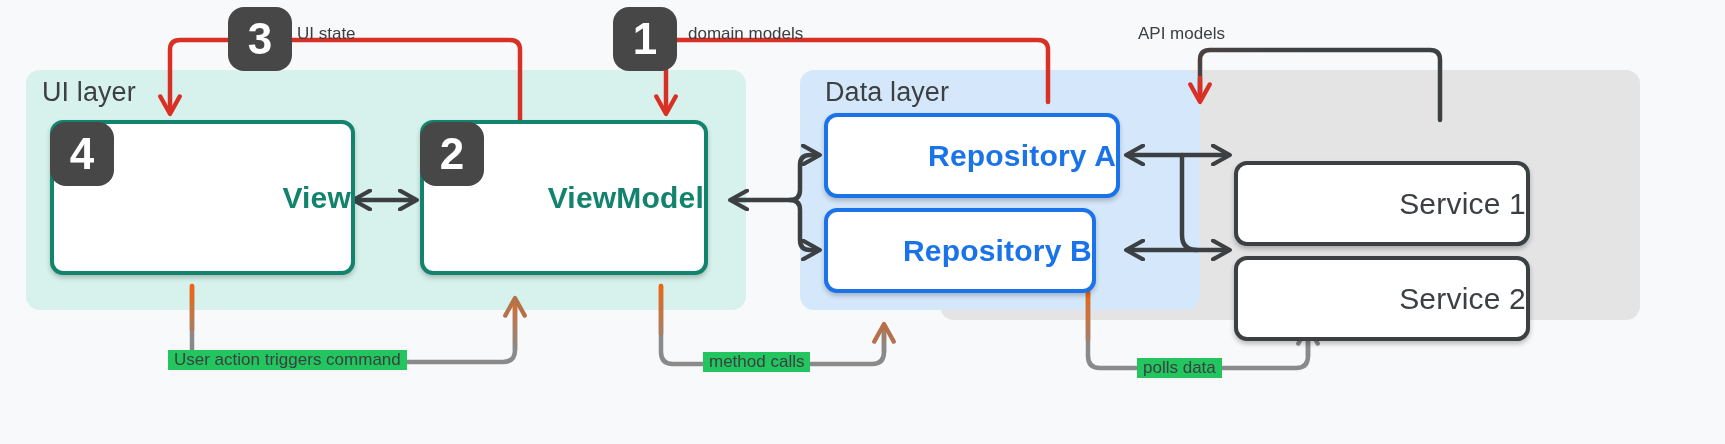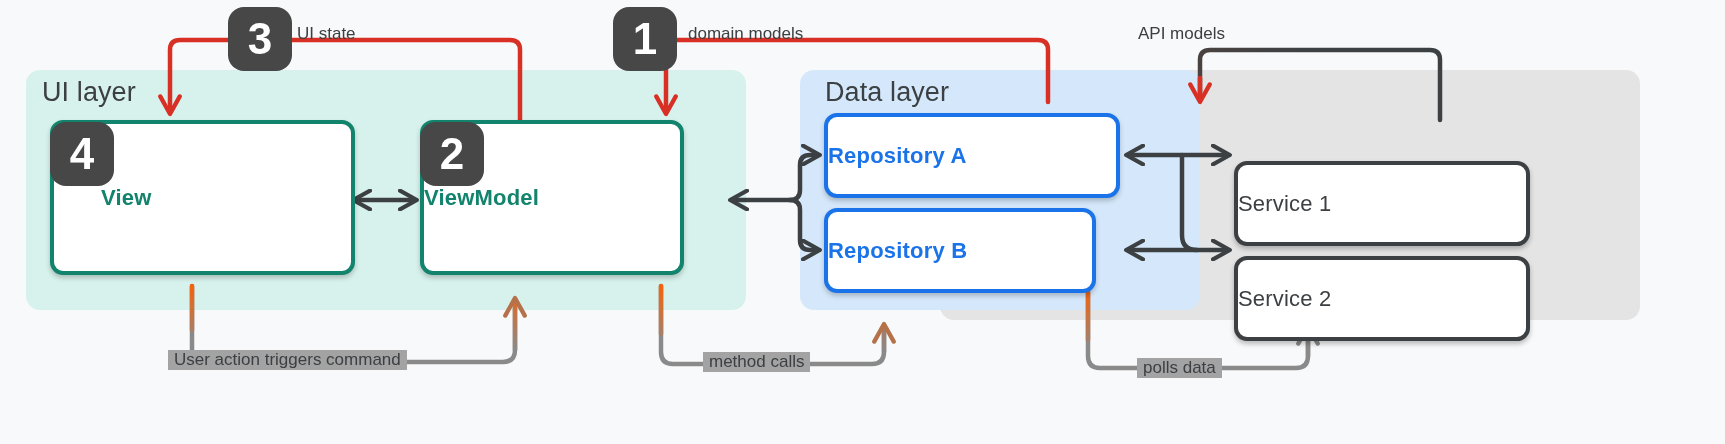--- a/index.html
+++ b/index.html
@@ -37,22 +37,22 @@
   }
 
   
   .node {
     position: absolute;
     box-sizing: border-box;
     background: #ffffff;
     border-radius: 13px;
     display: flex;
     align-items: center;
-    justify-content: flex-start;
-    font-size: 22px;
+    justify-content: flex-end;
+    font-size: 30px;
     letter-spacing: 0.2px;
   }
   .node.teal {
     border: 4px solid #12836c;
     color: #12836c;
     font-weight: bold;
     box-shadow: 0 3px 5px rgba(0,0,0,0.22);
   }
   .node.blue {
     border: 4px solid #1a73e8;
@@ -84,21 +84,21 @@
 
   
   .edge-label {
     position: absolute;
     font-size: 22px;
     color: #3c4043;
     white-space: nowrap;
   }
   .edge-label.lg { font-size: 17px; }
   .edge-label.boxed {
-    background: #a3a3a3;
+    background: #22c55e;
     padding: 0 6px;
   }
 </style>
 </head>
 <body>
 
 <div id="canvas">
 
   <div class="layer-panel" style="left:26px; top:70px; width:720px; height:240px; background:#d7f2ec;"></div>
 
@@ -214,21 +214,21 @@
       <path d="M 1088,292 L 1088,356 Q 1088,368 1100,368 L 1296,368 Q 1308,368 1308,356 L 1308,334" fill="none" stroke="#8a8a8a" stroke-width="4.5" stroke-linecap="round"></path>
       <path d="M 1088,292 L 1088,340" fill="none" stroke="url(#gradPollsStart)" stroke-width="4.5" stroke-linecap="round"></path>
       <path d="M 1308,356 L 1308,328" fill="none" stroke="#8a8a8a" stroke-width="4.5" stroke-linecap="round" marker-end="url(#ah-gray)"></path>
     </g>
   </svg>
 
   <div class="node teal" style="left:50px; top:120px; width:305px; height:155px;padding-left:47px;">
     <span>View</span>
   </div>
 
-  <div class="node teal" style="left:420px; top:120px; width:264px; height:155px;">
+  <div class="node teal" style="left:420px; top:120px; width:288px; height:155px;">
     <span>ViewModel</span>
   </div>
 
   <div class="node blue" style="left:824px; top:113px; width:296px; height:85px;">
     <span>Repository A</span>
   </div>
 
   <div class="node blue" style="left:824px; top:208px; width:272px; height:85px;">
     <span>Repository B</span>
   </div>

